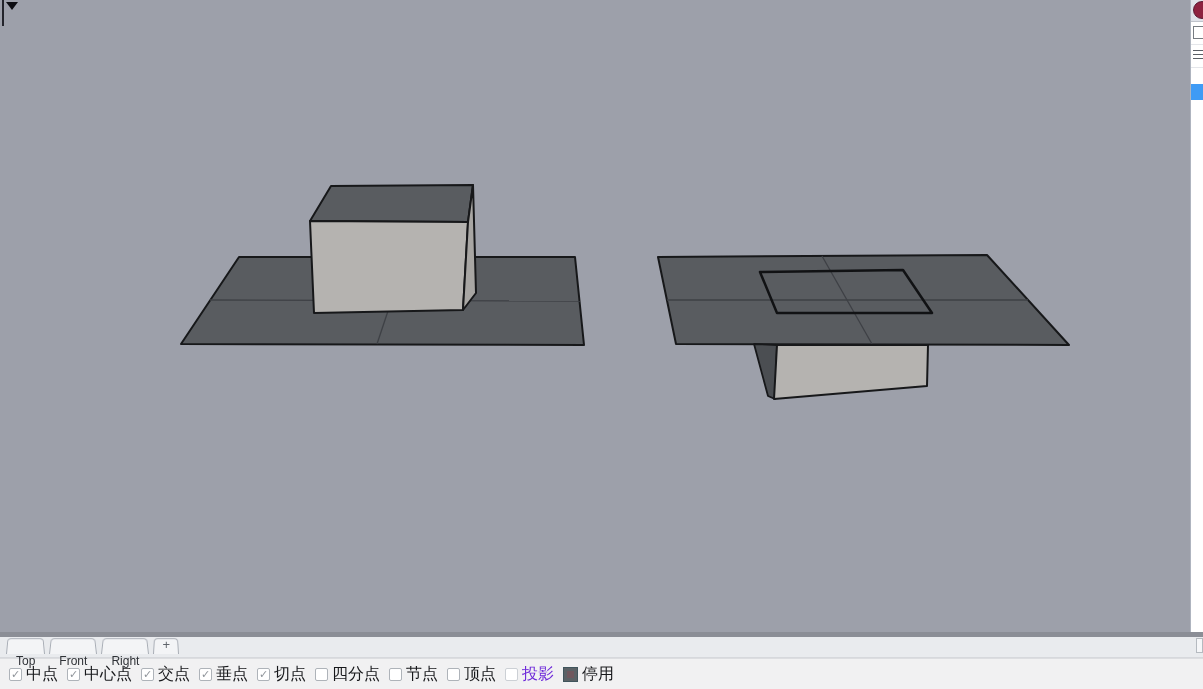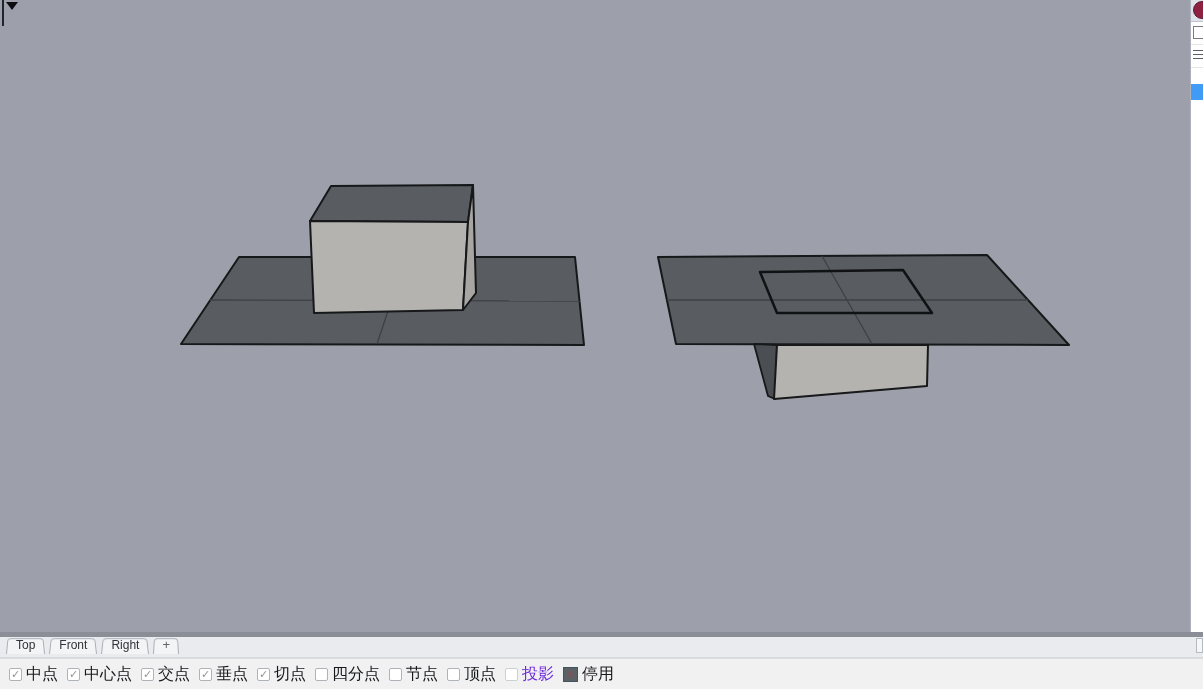--- a/index.html
+++ b/index.html
@@ -35,21 +35,21 @@
   
   .band{position:absolute;left:0;top:632px;width:1203px;height:5px;
     background:var(--tabbar-band,#8b8e96);}
   .tabbar{position:absolute;left:0;top:637px;width:1203px;height:21px;
     background:var(--tabbar-bg,#e9ebee);border-bottom:1px solid #d6d8dc;
     display:flex;align-items:flex-start;padding-left:6px;box-sizing:border-box;}
   .tab{position:relative;height:17px;margin-right:4px;cursor:pointer;}
   .tab::before{content:"";position:absolute;inset:0;background:var(--tab-bg,#f3f4f6);
     border:1px solid var(--tab-border,#a9aeb6);border-bottom:none;border-radius:4px 4px 0 0;
     transform:perspective(14px) rotateX(4deg);transform-origin:50% 100%;}
-  .tab-label{position:relative;z-index:1;display:block;padding:0 10px;line-height:16px;
+  .tab-label{position:relative;z-index:1;display:block;padding:16px 10px;line-height:16px;
     font-size:12px;color:#2f3237;}
   .tab-add .tab-label{color:#5f646b;font-size:13px;padding:0 9px;}
   .tab-scroll{position:absolute;right:0;top:1px;width:7px;height:15px;z-index:1;
     background:#f5f6f8;border:1px solid #b5bac0;box-sizing:border-box;}
 
   
   .statusbar{position:absolute;left:0;top:658px;width:1203px;height:31px;
     background:var(--statusbar-bg,#f1f1f2);border-top:1px solid #dcdde0;
     display:flex;align-items:center;gap:9px;padding-left:9px;box-sizing:border-box;}
   .osnap-item{display:flex;align-items:center;gap:4px;cursor:pointer;}

